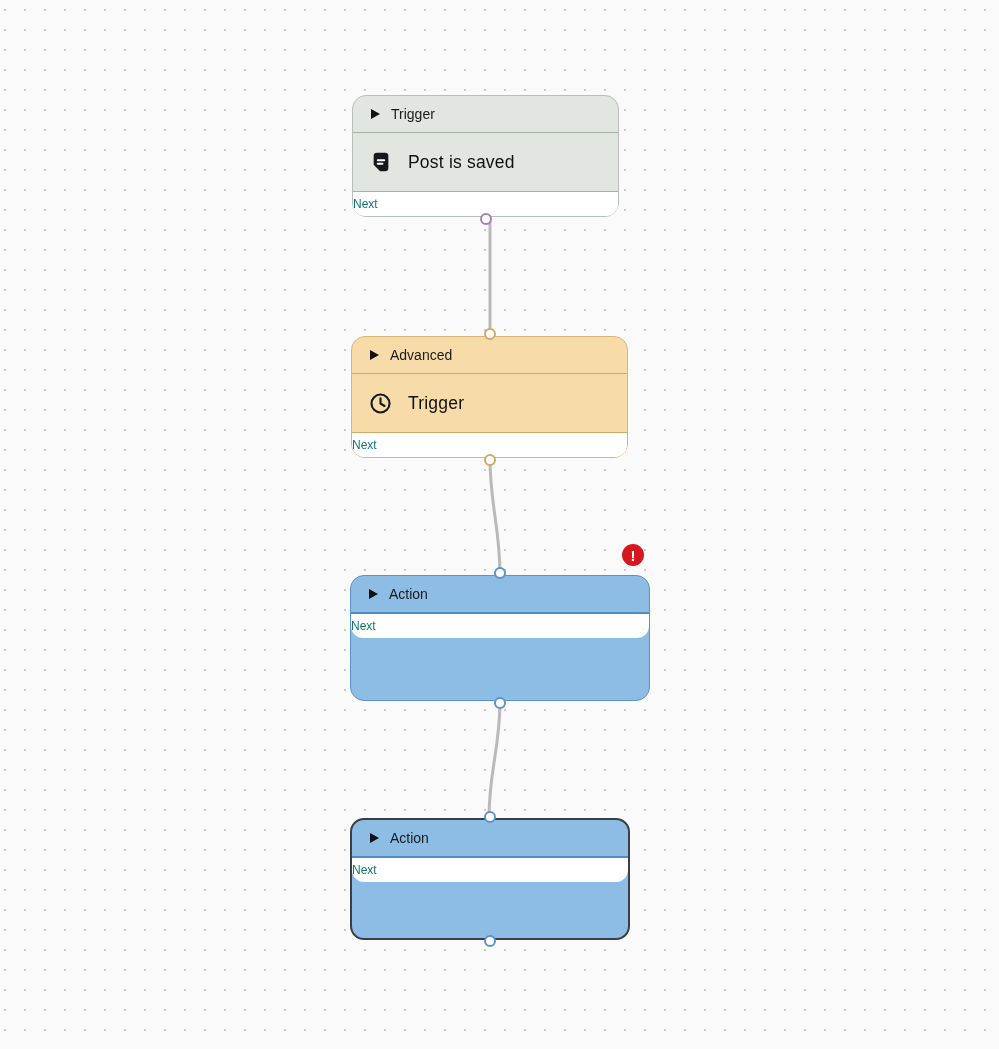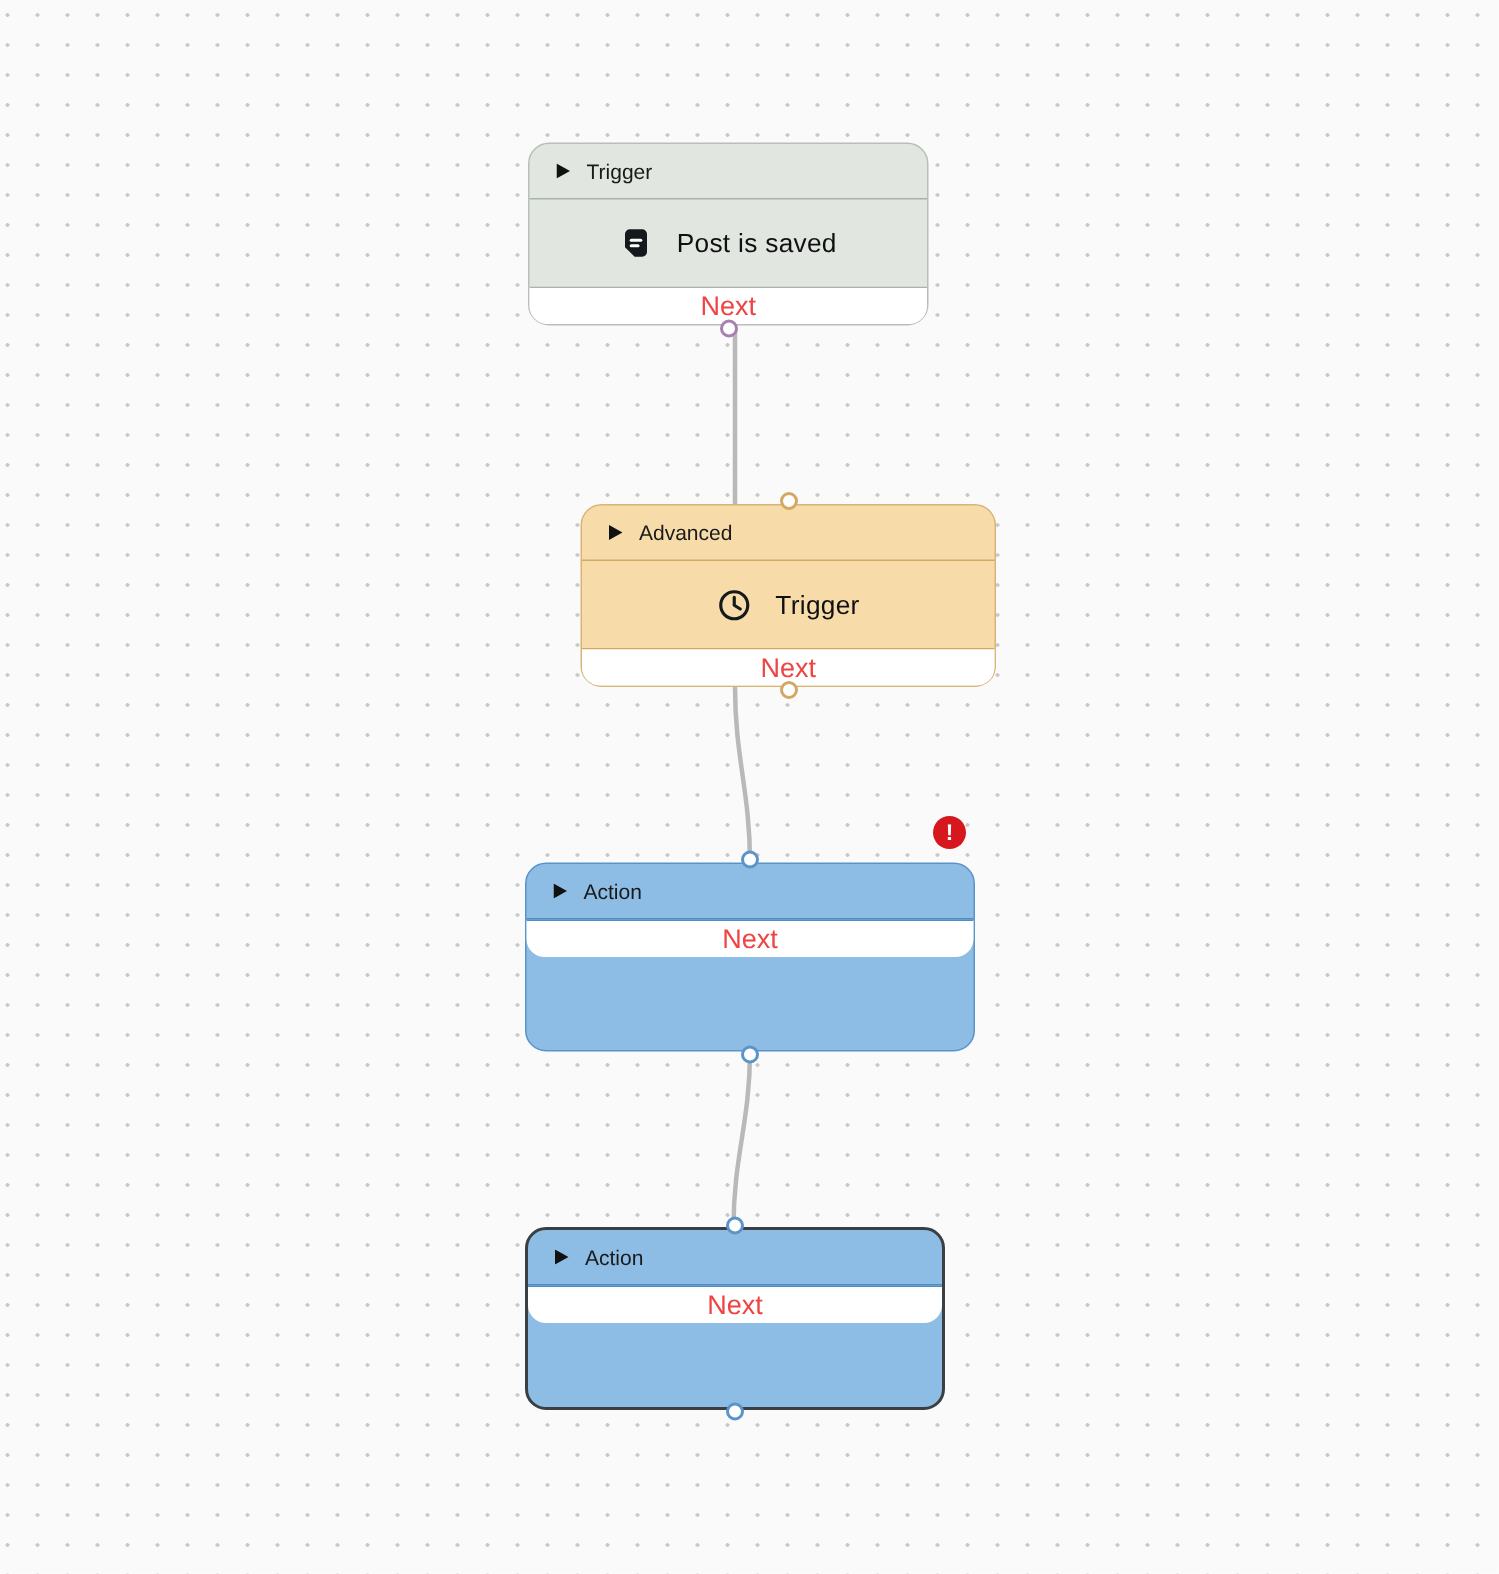--- a/index.html
+++ b/index.html
@@ -30,28 +30,27 @@
   .node-header {
     display:flex; align-items:center; gap:11px;
     height:37px; padding:0 18px;
     border-bottom:1px solid var(--divider);
     font-size:14px; color:#1a1a1a;
   }
   .node-body {
     flex:1; display:flex; align-items:center; gap:16px;
     padding:0 17px; font-size:17.5px; color:#101010;
     letter-spacing:.2px;
-    justify-content:center;
   }
   .node-footer {
     height:25px; background:#ffffff;
     border-top:1px solid var(--divider);
     border-radius:0 0 12px 12px;
-    display:flex; align-items:center; justify-content:center;
-    font-size:18px; color:#ef4444;
+    display:flex; align-items:center; 
+    font-size:12px; color:#0f766e;
   }
 
   .port {
     position:absolute; left:50%;
     width:12px; height:12px; background:#fff;
     border:2.5px solid var(--port);
     border-radius:50%;
     transform:translateX(-50%);
     z-index:3;
   }
@@ -98,21 +97,21 @@
         </svg>
       </span>
       <span>Post is saved</span>
     </div>
     <div class="node-footer">
       <span>Next</span>
     </div>
     <div class="port port-bottom"></div>
   </div>
 
-  <div class="node" style="left: 351px; top: 336px; width: 277px; height: 122px; margin-left: 36px; --fill: #f7dcaa; --border: #d9b478; --divider: #d1a964; --port: #d1a964;">
+  <div class="node" style="left: 351px; top: 336px; width: 277px; height: 122px; --fill: #f7dcaa; --border: #d9b478; --divider: #d1a964; --port: #d1a964;">
     <div class="node-header">
       <span class="tri">
         <svg width="9" height="10" viewBox="0 0 9 10">
             <polygon points="0,0 9,5 0,10" fill="#111"></polygon>
           </svg>
       </span>
       <span>Advanced</span>
     </div>
     <div class="node-body">
       <span class="node-icon">

